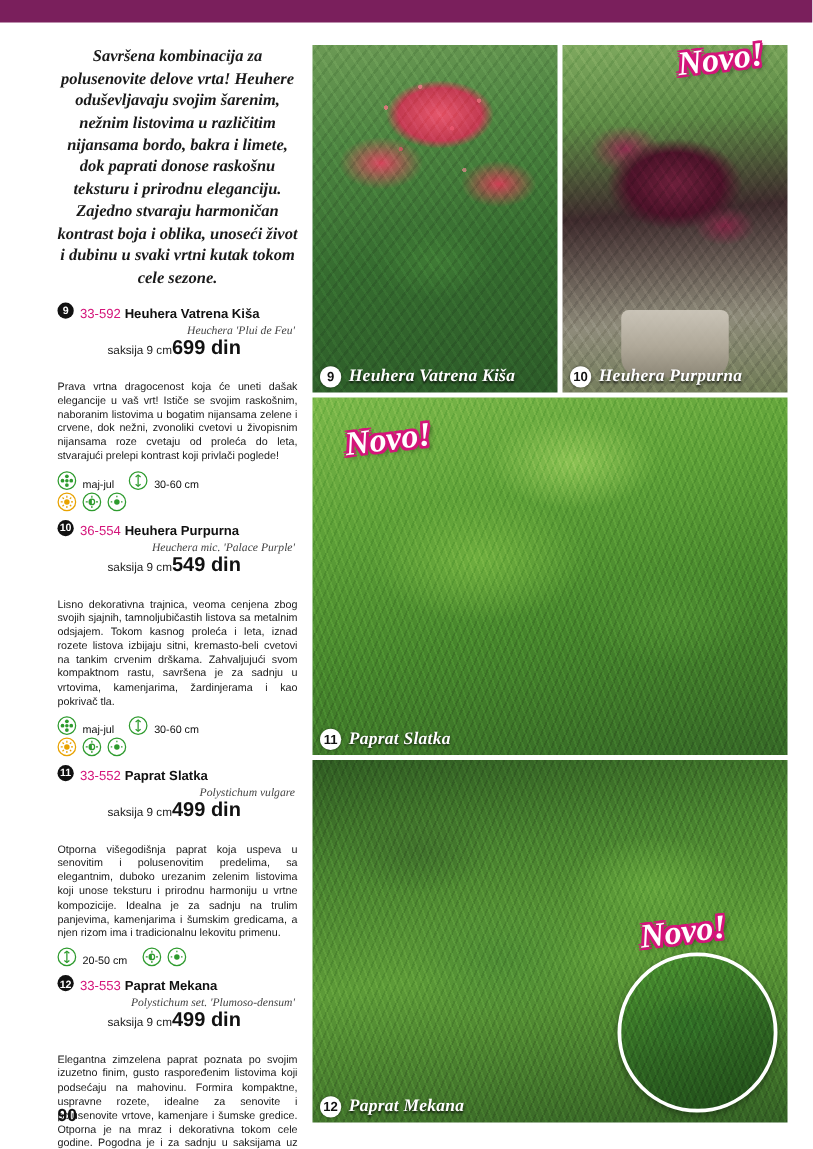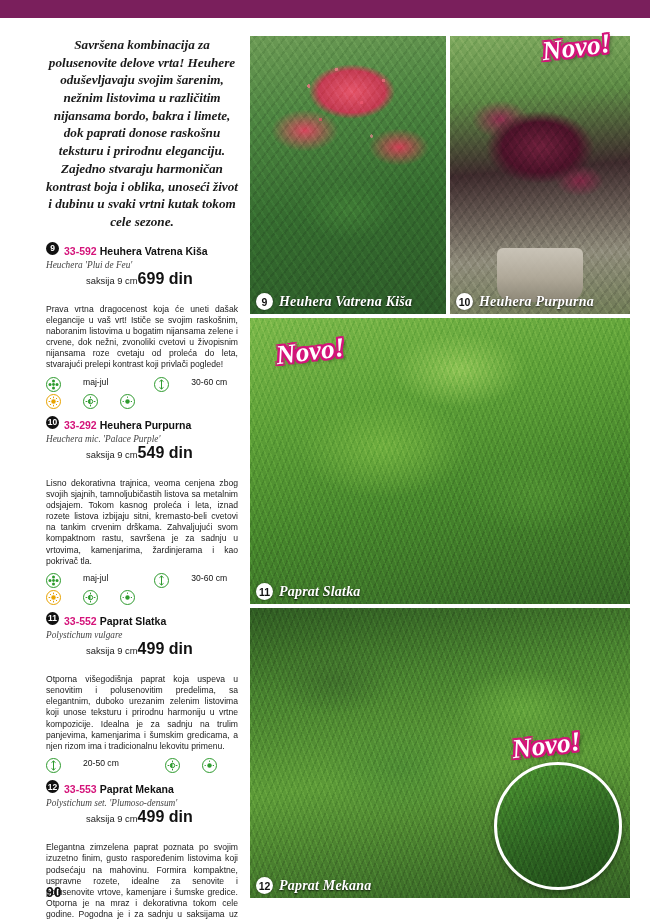--- a/index.html
+++ b/index.html
@@ -45,45 +45,45 @@
   }
   .num-badge {
     flex:0 0 auto;
     width:13px; height:13px; border-radius:50%;
     background:#111; color:#fff;
     font-size:8.5px; font-weight:bold;
     display:flex; align-items:center; justify-content:center;
     margin-top:1px;
   }
   .code {
-    color:#d4147a; font-weight:bold; font-size:10.5px;
+    color:#d4147a; font-weight:normal; font-size:10.5px;
     margin-right:3px;
     text-align:center;
   }
   .cname {
     color:#111; font-weight:bold; font-size:10.5px;
   }
   .latin {
     font-family:"Liberation Serif", serif;
     font-style:italic; font-size:9.3px; color:#444;
-    text-align:left; padding-right:2px; margin-top:1px;
+    text-align:right; padding-right:2px; margin-top:1px;
   }
   .pack-row {
     display:flex; justify-content:flex-start; align-items:baseline;
     font-size:9.4px; color:#222; padding-left:40px; margin-top:0px;
   }
   .price { color:#111; font-weight:bold; font-size:16px; }
 
   .desc {
     font-size:8.6px; line-height:1.3; color:#1a1a1a;
     text-align:justify; margin-top:16px;
   }
 
   .icons-row {
-    display:flex; align-items:flex-start; gap:22px;
+    display:flex; align-items:flex-end; gap:5px;
     margin-top:6px; margin-bottom:2px;
   }
   .icons-row.second { margin-top:2px; }
   .ico {
     width:15px; height:15px; border:1.2px solid #2e9b2e; border-radius:50%;
     display:inline-flex; align-items:center; justify-content:center;
     color:#2e9b2e;
   }
   .ico svg { display:block; }
   .ico.sun { border-color:#e8a200; color:#e8a200; }
@@ -297,21 +297,21 @@
                 </g>
               </svg>
           </span>
         </div>
       </div>
 
       <div class="item">
         <div class="item-head">
           <div class="num-badge">10</div>
           <div>
-            <span class="code">33-292</span><span class="cname">Heuhera Purpurna</span>
+            <span class="code">36-554</span><span class="cname">Heuhera Purpurna</span>
           </div>
         </div>
         <div class="latin">Heuchera mic. 'Palace Purple'</div>
         <div class="pack-row">
           <span>saksija 9 cm</span>
           <span class="price">549 din</span>
         </div>
         <div class="desc">Lisno dekorativna trajnica, veoma cenjena zbog svojih sjajnih, tamnoljubičastih listova sa metalnim odsjajem. Tokom kasnog proleća i leta, iznad rozete listova izbijaju sitni, kremasto-beli cvetovi na tankim crvenim drškama. Zahvaljujući svom kompaktnom rastu, savršena je za sadnju u vrtovima, kamenjarima, žardinjerama i kao pokrivač tla.</div>
         <div class="icons-row">
           <span class="ico">

